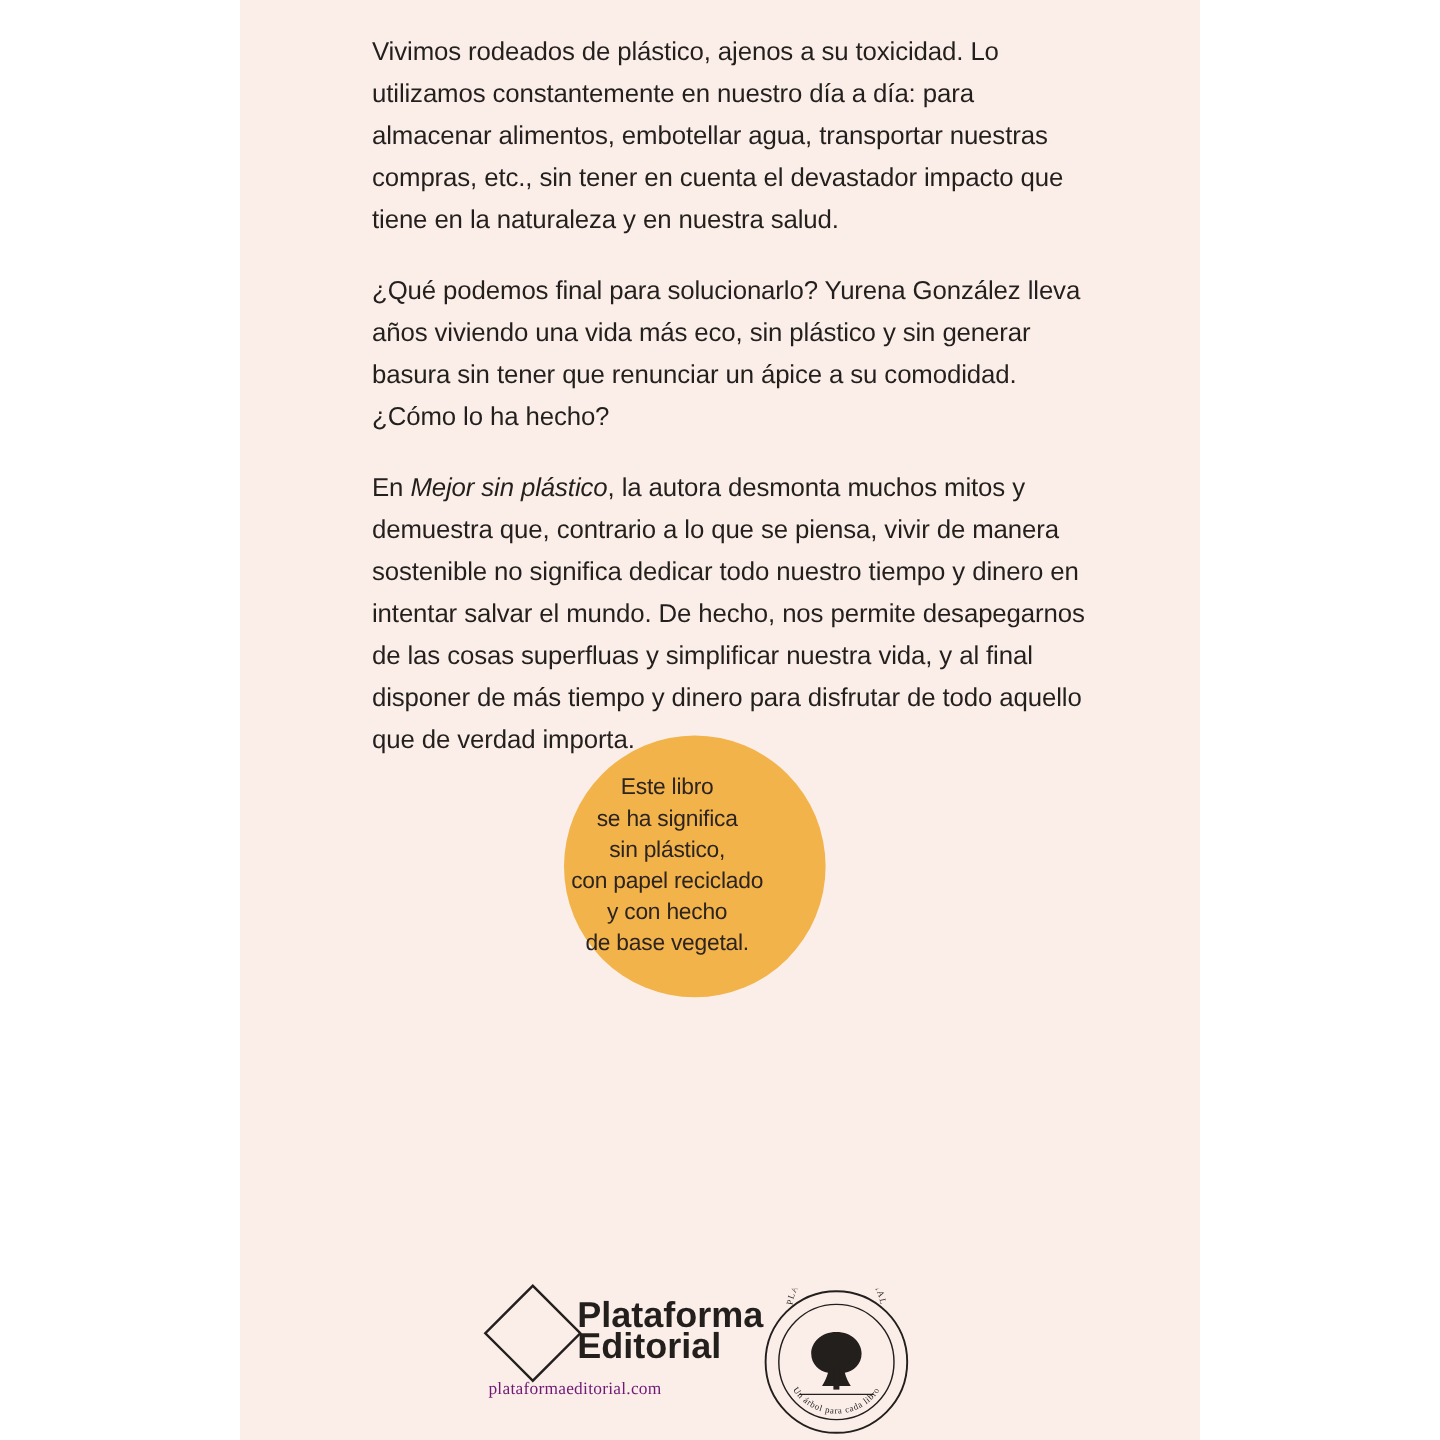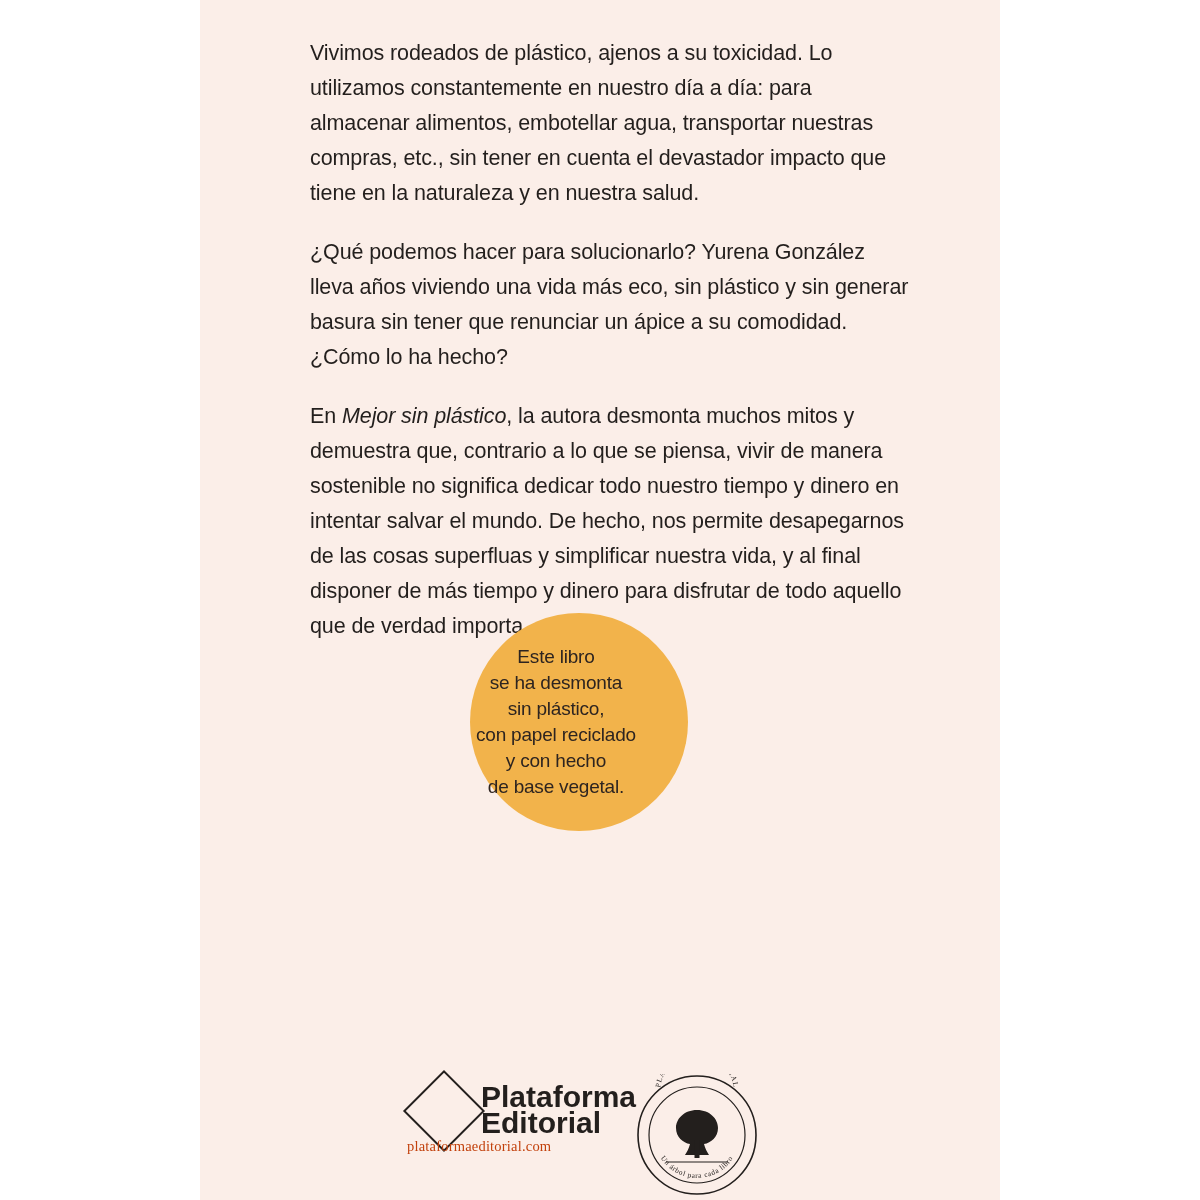--- a/index.html
+++ b/index.html
@@ -23,21 +23,21 @@
     position: absolute;
     left: 200px;
     top: 0;
     width: 800px;
     height: 1200px;
     background: #fbeee8;
   }
   .blurb {
     position: absolute;
     left: 110px;
-    top: 36px;
+    top: 26px;
     width: 600px;
   }
   .blurb p {
     margin: 0 0 24px 0;
     font-family: "Liberation Sans", sans-serif;
     font-size: 21.5px;
     line-height: 35px;
     color: #231f1d;
     letter-spacing: -0.1px;
   }
@@ -109,24 +109,24 @@
     top: 6px;
     font-family: "Liberation Sans", sans-serif;
     font-weight: bold;
     font-size: 30px;
     line-height: 26px;
     color: #231f1d;
   }
   .publisher-logo .purl {
     position: absolute;
     left: -8px;
-    top: 60px;
+    top: 72px;
     font-family: "Liberation Serif", serif;
     font-size: 14.5px;
-    color: #c2410c;
+    color: #701a75;
     letter-spacing: 0.2px;
   }
   .tree-seal {
     position: absolute;
     left: 326px;
     top: -4px;
     width: 122px;
     height: 122px;
   }
   .tree-seal svg {
@@ -134,28 +134,28 @@
   }
 </style>
 </head>
 <body>
 
 <div class="page">
   <div class="cover">
 
     <div class="blurb">
       <p>Vivimos rodeados de plástico, ajenos a su toxicidad. Lo utilizamos constantemente en nuestro día a día: para almacenar alimentos, embotellar agua, transportar nuestras compras, etc., sin tener en cuenta el devastador impacto que tiene en la naturaleza y en nuestra salud.</p>
-      <p>¿Qué podemos hacer para solucionarlo? Yurena González lleva años viviendo una vida más eco, sin plástico y sin generar basura sin tener que renunciar un ápice a su comodidad. ¿Cómo lo ha hecho?</p>
+      <p>¿Qué podemos final para solucionarlo? Yurena González lleva años viviendo una vida más eco, sin plástico y sin generar basura sin tener que renunciar un ápice a su comodidad. ¿Cómo lo ha hecho?</p>
       <p><span>En </span><em>Mejor sin plástico</em><span>, la autora desmonta muchos mitos y demuestra que, contrario a lo que se piensa, vivir de manera sostenible no significa dedicar todo nuestro tiempo y dinero en intentar salvar el mundo. De hecho, nos permite desapegarnos de las cosas superfluas y simplificar nuestra vida, y al final disponer de más tiempo y dinero para disfrutar de todo aquello que de verdad importa.</span></p>
     </div>
 
     <div class="seal">
       <div class="seal-text">
         <div>Este libro</div>
-        <div>se ha desmonta</div>
+        <div>se ha significa</div>
         <div>sin plástico,</div>
         <div>con papel reciclado</div>
         <div>y con hecho</div>
         <div>de base vegetal.</div>
       </div>
     </div>
 
 
     <div class="logos">
 

